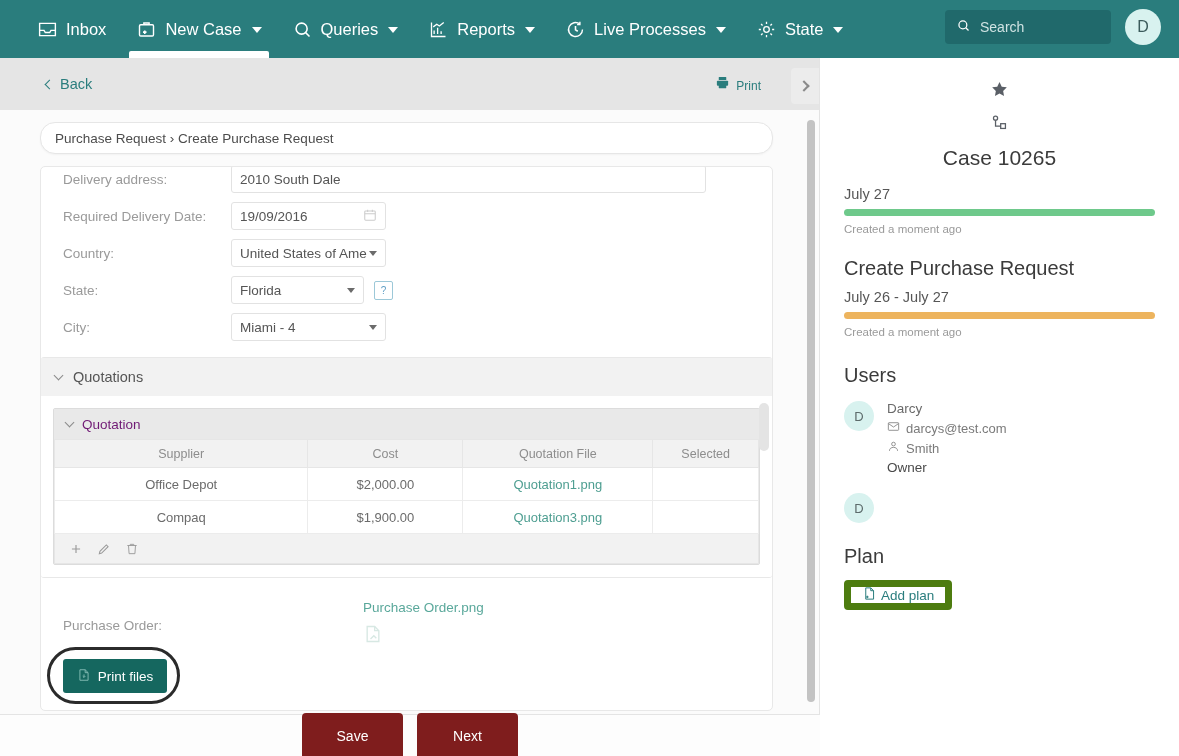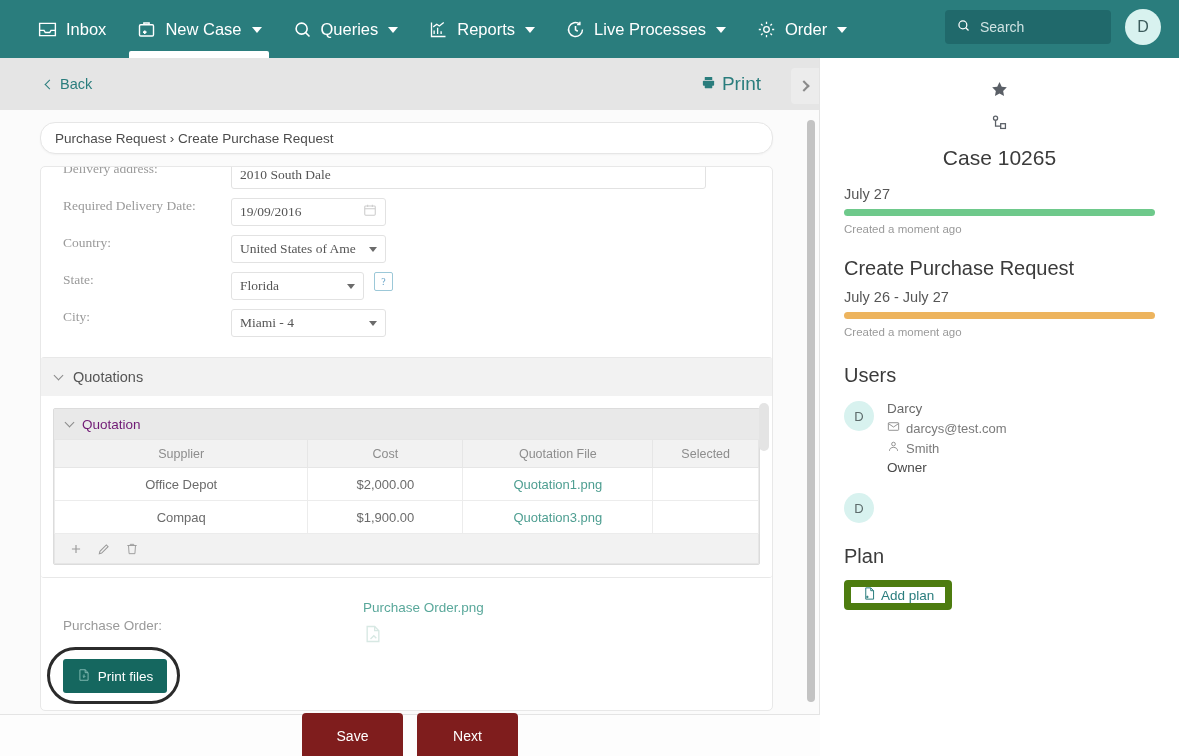--- a/index.html
+++ b/index.html
@@ -60,22 +60,22 @@
   .back-link {
     display: flex; align-items: center; gap: 7px;
     margin-left: 46px; color: #2a7d7d; font-size: 14.5px; cursor: pointer;
   }
   .chev-left {
     display: inline-block; width: 7px; height: 7px;
     border-left: 1.6px solid #2a7d7d; border-bottom: 1.6px solid #2a7d7d;
     transform: rotate(45deg);
   }
   .print-link {
-    position: absolute; right: 58px; display: flex; align-items: flex-start; gap: 6px;
-    color: #2a7d7d; font-size: 19px; cursor: pointer;
+    position: absolute; right: 58px; display: flex; align-items: flex-end; gap: 6px;
+    color: #2a7d7d; font-size: 12px; cursor: pointer;
   }
   .collapse-btn {
     position: absolute; right: 0; top: 10px; width: 28px; height: 36px;
     background: #ececec; border-radius: 4px 0 0 4px;
     display: flex; align-items: center; justify-content: center; cursor: pointer;
   }
   .chev-right {
     display: inline-block; width: 8px; height: 8px;
     border-right: 2px solid #8a8a8a; border-top: 2px solid #8a8a8a;
     transform: rotate(45deg); margin-left: -3px;
@@ -90,21 +90,21 @@
   .breadcrumb-card span { font-size: 13.5px; color: #4c4c4c; }
 
   .form-card {
     position: relative; margin: 12px 46px 0 40px; height: 545px;
     background: #ffffff; border: 1px solid #e8e8e8; border-radius: 5px;
     overflow: hidden;
   }
   .form-inner { position: relative; padding: 0 22px; }
 
   .field-row {
-    display: flex; height: 36px; margin-bottom: 1px; font-family: Liberation Serif, serif;
+    display: flex; align-items: center; height: 36px; margin-bottom: 1px;
   }
   .field-label {
     width: 168px; font-size: 13.5px; color: #9a9a9a; flex: none;
   }
   .ctrl {
     position: relative; height: 28px; border: 1px solid #e2e2e2;
     border-radius: 3px; background: #fff; display: flex; align-items: center;
     padding: 0 8px; font-size: 13.5px; color: #555;
   }
   .ctrl.addr { width: 475px; }
@@ -313,21 +313,21 @@
         <span class="caret"></span>
       </div>
 
       <div class="nav-item">
         <span class="ico">
           <svg width="21" height="21" viewBox="0 0 24 24" fill="none" stroke="#fff" stroke-width="1.5">
             <circle cx="12" cy="12" r="3.2"></circle>
             <path d="M12 3.2v2.4M12 18.4v2.4M3.2 12h2.4M18.4 12h2.4M5.8 5.8l1.7 1.7M16.5 16.5l1.7 1.7M18.2 5.8l-1.7 1.7M7.5 16.5l-1.7 1.7"></path>
           </svg>
         </span>
-        <span>Order</span>
+        <span>State</span>
         <span class="caret"></span>
       </div>
     </div>
 
     <div class="nav-right">
       <div class="searchbox">
         <span>
           <svg width="15" height="15" viewBox="0 0 24 24" fill="none" stroke="#ffffff" stroke-width="2">
             <circle cx="11" cy="11" r="6.3"></circle>
               <path d="M15.6 15.6 20 20"></path>

